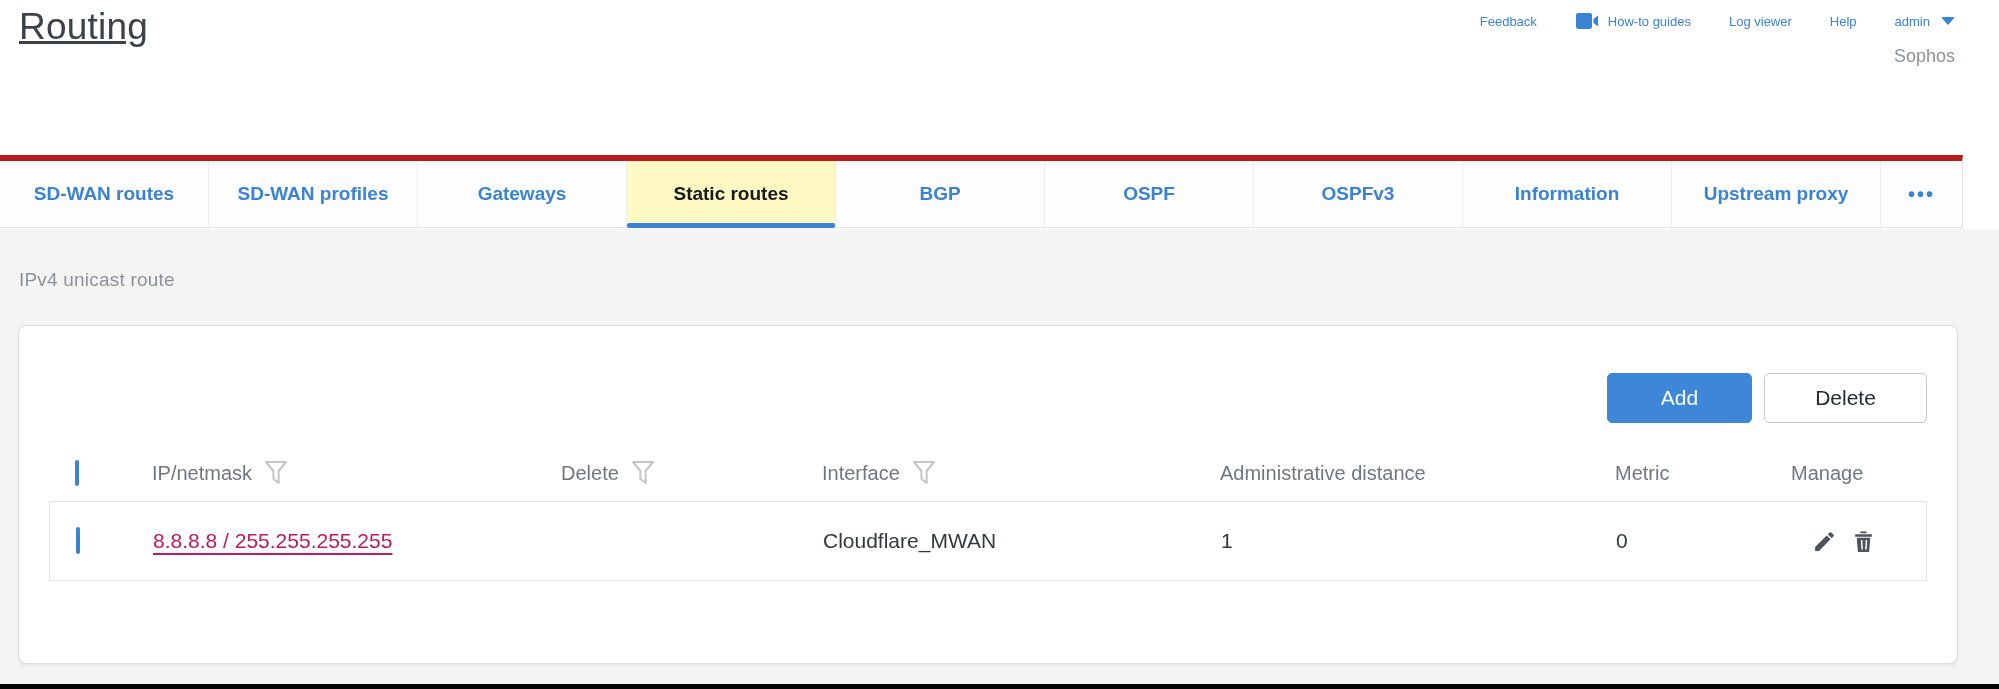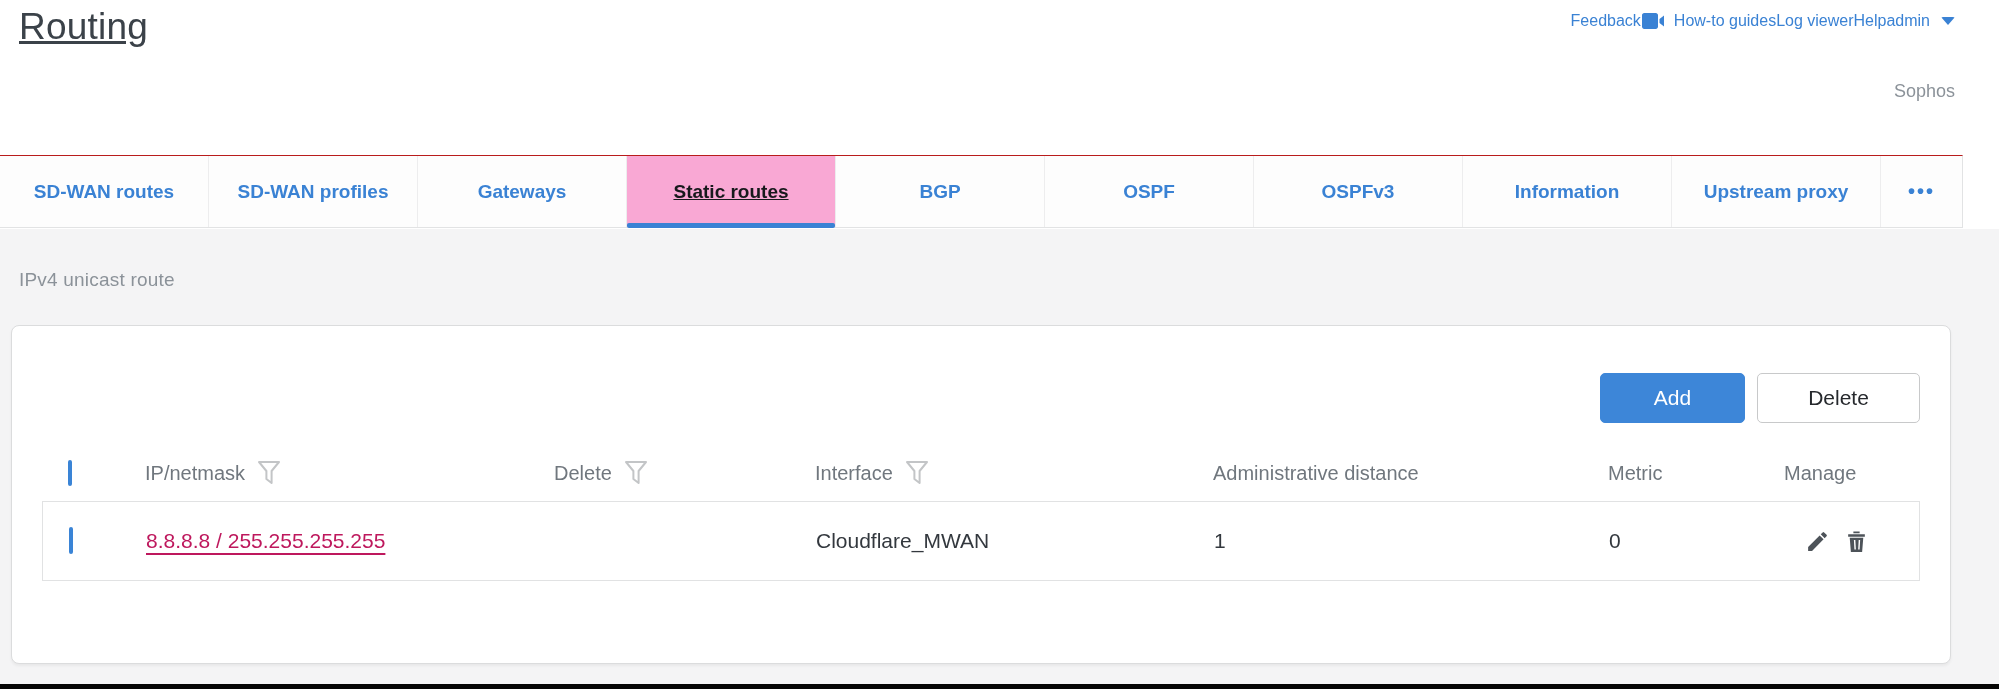--- a/index.html
+++ b/index.html
@@ -19,50 +19,50 @@
     position:relative;
   }
   .page-title {
     position:absolute; left:19px; top:6px;
     font-size:37px; font-weight:400; color:#3b4249;
     letter-spacing:0.2px;
     text-decoration:underline;
   }
   .topnav {
     position:absolute; top:12px; right:44px;
-    display:flex; align-items:center; 
-    font-size:16px; font-weight:500; color:#3a82d4;
+    display:flex; align-items:center; gap:38px;
+    font-size:13px; font-weight:500; color:#3a82d4;
   }
   .topnav .navlink { display:flex; align-items:center; gap:9px; cursor:pointer; white-space:nowrap; }
   .topnav svg { display:block; }
   .caret-down { width:0; height:0; border-left:7px solid transparent; border-right:7px solid transparent; border-top:8px solid #3a82d4; margin-left:2px; border-radius:2px; }
   .brand {
     position:absolute; top:46px; right:44px;
-    font-size:18px; color:#8b9299; font-weight:400;margin-top:35px;
+    font-size:18px; color:#8b9299; font-weight:400;
   }
 
   
   .tabbar {
     position:absolute; top:155px; left:0;
     width:1963px; height:73px;
     background:#fdfdfd;
-    border-top:1px solid #b91c1c;
+    border-top:6px solid #b91c1c;
     border-bottom:1px solid #e2e3e4;
     border-right:1px solid #e2e3e4;
     display:flex;
   }
   .tab {
     flex:0 0 209px;
     display:flex; align-items:center; justify-content:center;
     font-size:19px; font-weight:600; color:#3a82d4;
     position:relative; cursor:pointer;
     border-right:1px solid #ededee;
     white-space:nowrap;
   }
-  .tab.active { color:#17191c; background:#f9a8d4;text-decoration:underline; }
+  .tab.active { color:#17191c; background:#fef9c3; }
   .tab.active::after {
     content:""; position:absolute; left:0; right:0; bottom:-1px;
     height:5px; background:#3a82d4; border-radius:2px;
   }
   .tab-overflow {
     flex:1 1 auto;
     display:flex; align-items:center; justify-content:center;
     color:#3a82d4; font-size:20px; font-weight:700; letter-spacing:2px;
     cursor:pointer;
   }
@@ -72,21 +72,21 @@
     position:absolute; top:229px; left:0;
     width:100%; height:455px;
     background:#f4f4f5;
   }
   .section-title {
     position:absolute; left:19px; top:40px;
     font-size:19px; font-weight:400; color:#8b9299;
     letter-spacing:0.2px;
   }
   .card {
-    position:absolute; left:11px; top:96px;
+    position:absolute; left:18px; top:96px;
     width:1940px; height:339px;
     background:#ffffff;
     border:1px solid #dbdcdd;
     border-radius:8px;
     box-shadow:0 2px 3px rgba(0,0,0,0.05);
     padding:0 30px;
   }
   .btn-row {
     display:flex; justify-content:flex-end; gap:12px;
     margin-top:47px;

